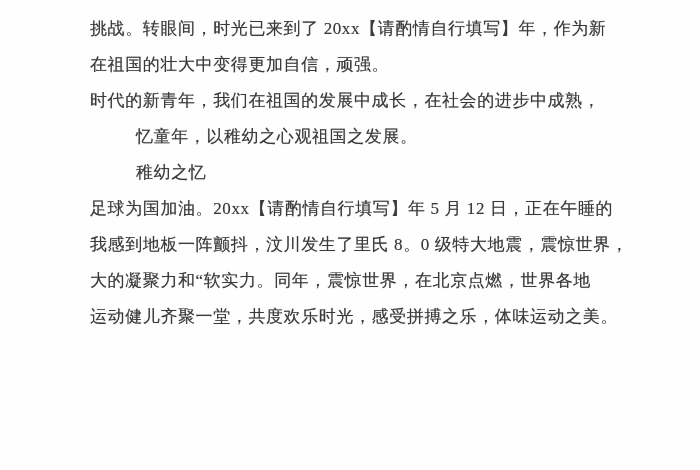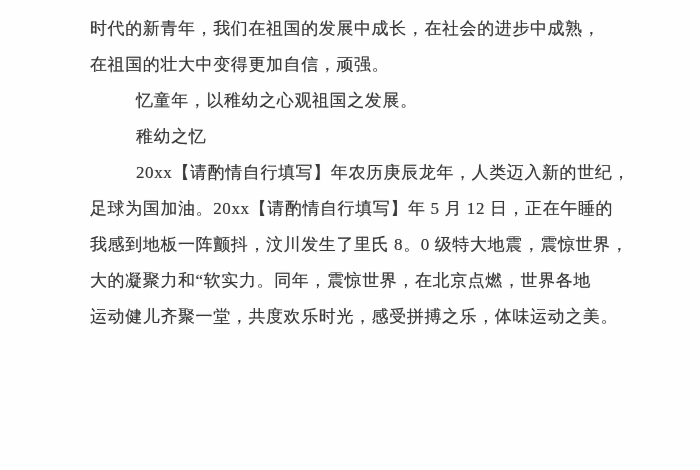--- a/index.html
+++ b/index.html
@@ -39,23 +39,23 @@
   }
   .line.indent {
     padding-left: 46px;
   }
 </style>
 </head>
 <body>
 
 <div class="page">
   <div class="text-block" style="color: rgb(58, 58, 58);">
+      <div class="line">挑战。转眼间，时光已来到了 20xx【请酌情自行填写】年，作为新</div>
+      <div class="line">在祖国的壮大中变得更加自信，顽强。</div>
       <div class="line">时代的新青年，我们在祖国的发展中成长，在社会的进步中成熟，</div>
-      <div class="line">在祖国的壮大中变得更加自信，顽强。</div>
       <div class="line indent">忆童年，以稚幼之心观祖国之发展。</div>
       <div class="line indent">稚幼之忆</div>
-      <div class="line indent">20xx【请酌情自行填写】年农历庚辰龙年，人类迈入新的世纪，</div>
       <div class="line">足球为国加油。20xx【请酌情自行填写】年 5 月 12 日，正在午睡的</div>
       <div class="line">我感到地板一阵颤抖，汶川发生了里氏 8。0 级特大地震，震惊世界，</div>
       <div class="line">大的凝聚力和“软实力。同年，震惊世界，在北京点燃，世界各地</div>
       <div class="line">运动健儿齐聚一堂，共度欢乐时光，感受拼搏之乐，体味运动之美。</div>
     </div>
 </div>
 
 </body></html>

